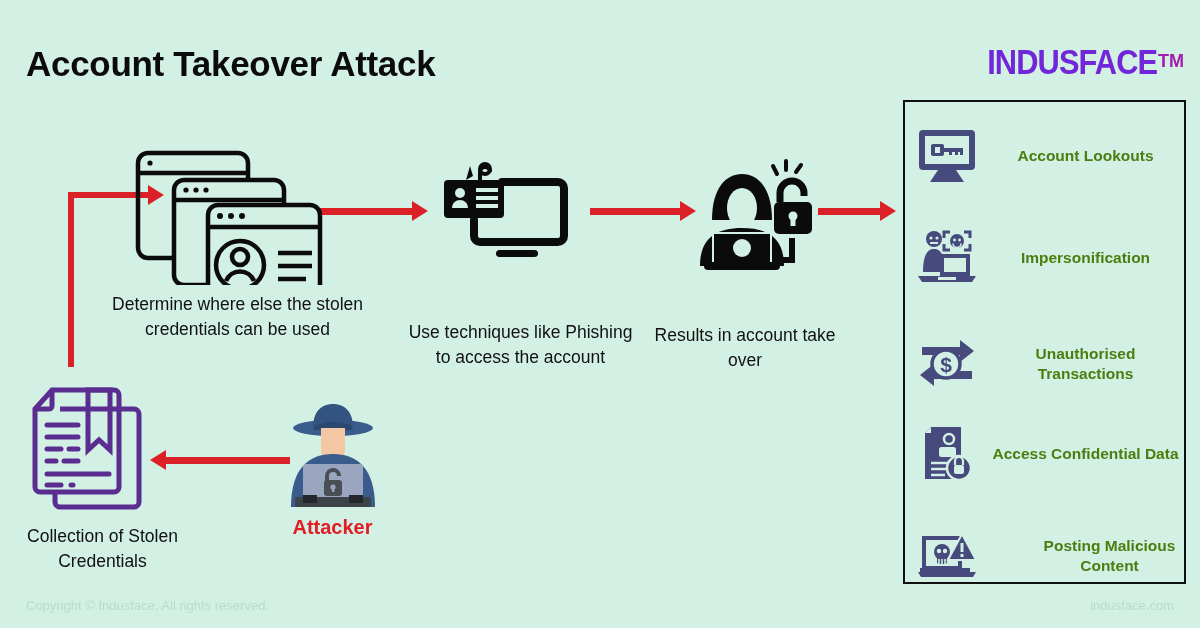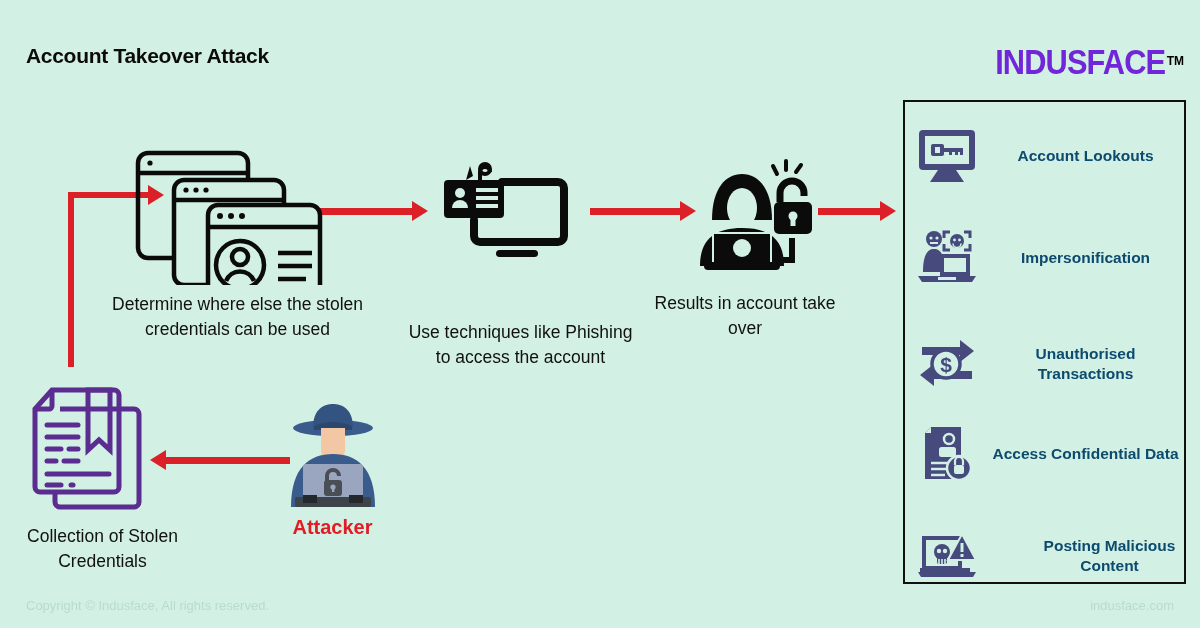--- a/index.html
+++ b/index.html
@@ -9,47 +9,47 @@
     font-family:"Liberation Sans", sans-serif;
     overflow:hidden;
     position:relative;
   }
   #canvas{position:absolute;left:0;top:0;width:1200px;height:628px;}
   .abs{position:absolute;}
 
   
   #title{
     left:26px;top:44px;
-    font-size:21px;font-weight:bold;color:#0b0b0b;
+    font-size:35px;font-weight:bold;color:#0b0b0b;
     letter-spacing:-0.3px;
   }
   #logo{
     right:16px;top:42px;
     display:flex;align-items:center;
   }
   #logo-text{
     font-size:35px;font-weight:bold;color:#7226d9;
     letter-spacing:-1px;
     transform:scaleX(0.88);transform-origin:right top;
     font-family:"Liberation Sans", sans-serif;
   }
   #logo-tm{
-    font-size:12px;font-weight:bold;color:#000000;
+    font-size:18px;font-weight:bold;color:#a21caf;
     margin-top:-2px;margin-left:1px;
   }
 
   
   .caption{
     text-align:center;color:#111;
     font-size:17.5px;line-height:25px;
     font-family:"Liberation Sans", sans-serif;
   }
   #cap1{left:110px;top:292px;width:255px;}
   #cap2{left:408px;top:292px;width:225px;margin-top:28px;}
-  #cap3{left:640px;top:291px;width:210px;}
+  #cap3{left:640px;top:323px;width:210px;}
   #cap4{left:0px;top:524px;width:205px;font-size:17.5px;}
 
   #attacker-label{
     left:270px;top:516px;width:125px;text-align:center;
     font-size:20px;font-weight:bold;color:#e21c25;
   }
 
   
   .footer{
     top:598px;font-size:13px;color:#b6ddcb;
@@ -64,21 +64,21 @@
   }
   .panel-row{
     position:absolute;left:0;width:283px;
     display:flex;align-items:center;
   }
   .panel-icon{
     width:84px;min-width:84px;display:flex;justify-content:center;align-items:center;
   }
   .panel-label{
     flex:1;text-align:center;padding-right:6px;
-    font-size:15.5px;font-weight:bold;color:#0c4a6e;line-height:20px;
+    font-size:15.5px;font-weight:bold;color:#4d7c0f;line-height:20px;
   }
   #row0{top:18px;height:72px;}
   #row1{top:120px;height:72px;}
   #row2{top:226px;height:72px;}
   #row3{top:310px;height:84px;}
   #row4{top:412px;height:84px;gap:48px;}
 
   
   .arrow-line{background:#dc2027;position:absolute;}
   .arrow-head{

